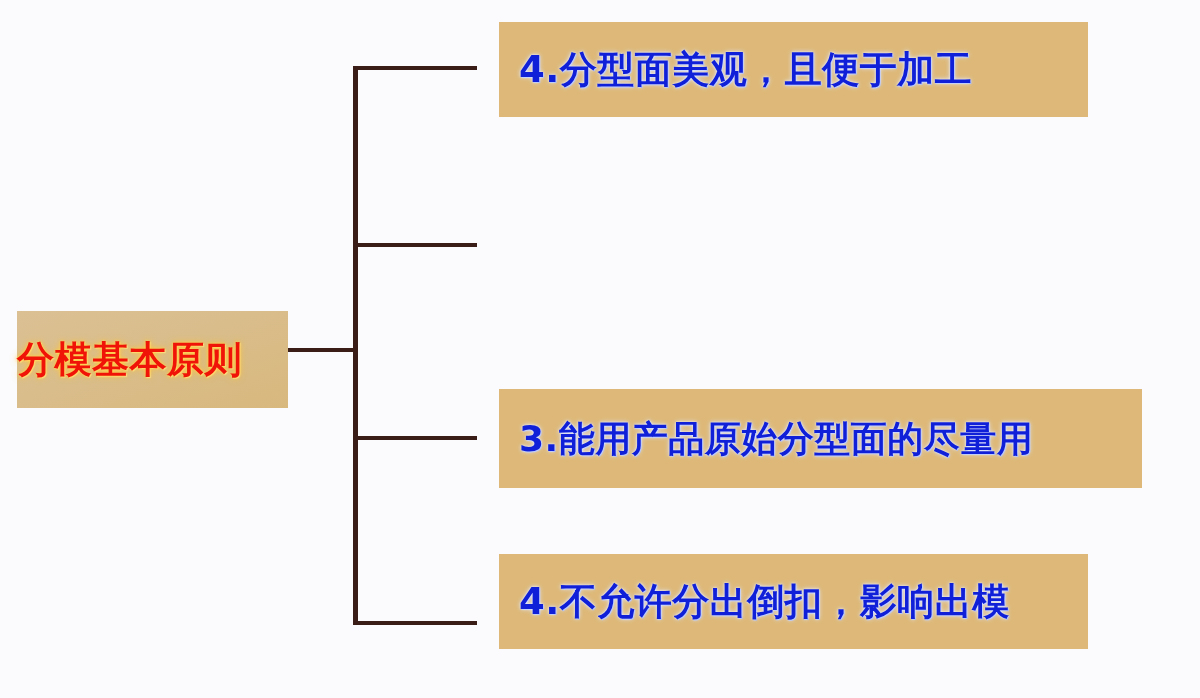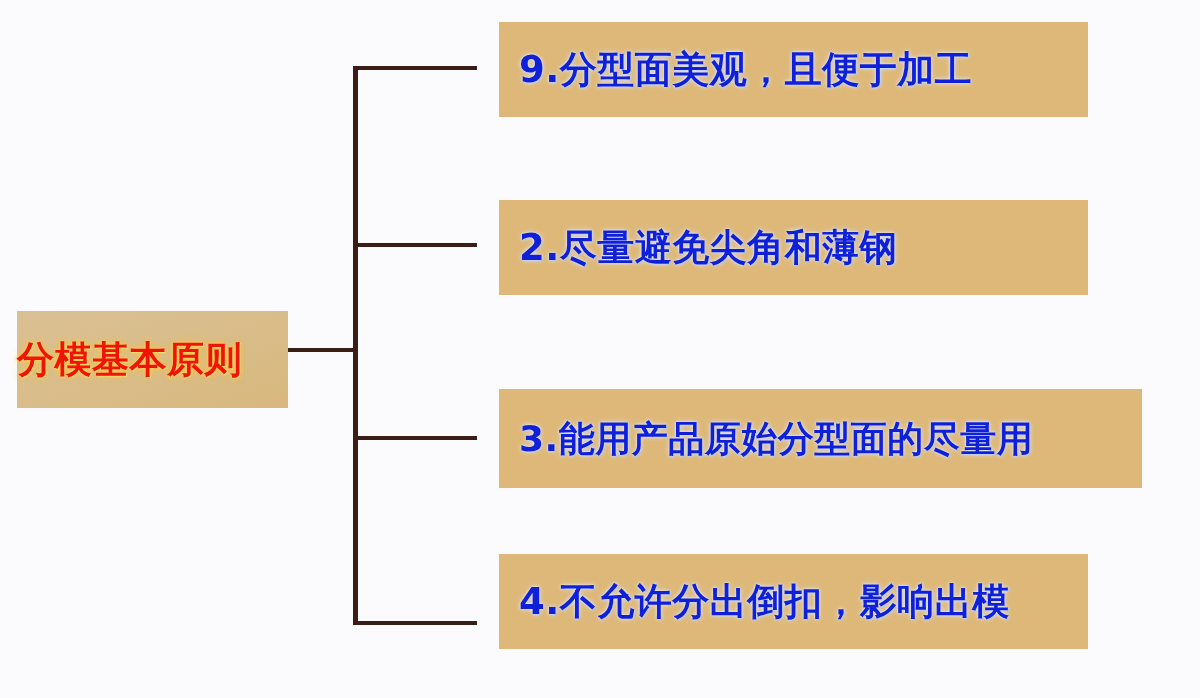--- a/index.html
+++ b/index.html
@@ -120,26 +120,23 @@
     <div class="line line-h branch-stub b2"></div>
     <div class="line line-h branch-stub b3"></div>
     <div class="line line-h branch-stub b4"></div>
   </div>
 
   <div class="node node-root">
     <span class="label label-root">分模基本原则</span>
   </div>
 
   <div class="node node-branch node-b1">
-    <span class="label label-branch">9.分型面美观，且便于加工</span>
+    <span class="label label-branch">4.分型面美观，且便于加工</span>
   </div>
 
-  <div class="node node-branch node-b2">
-    <span class="label label-branch">2.尽量避免尖角和薄钢</span>
-  </div>
 
   <div class="node node-branch node-b3">
     <span class="label label-branch label-b3">3.能用产品原始分型面的尽量用</span>
   </div>
 
   <div class="node node-branch node-b4">
     <span class="label label-branch">4.不允许分出倒扣，影响出模</span>
   </div>
 
 </div>

